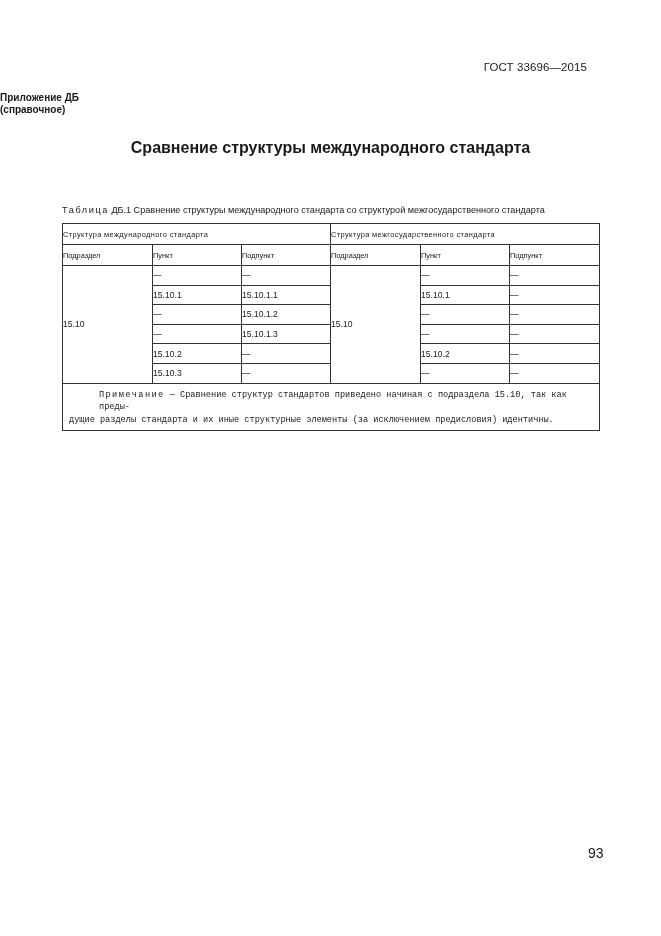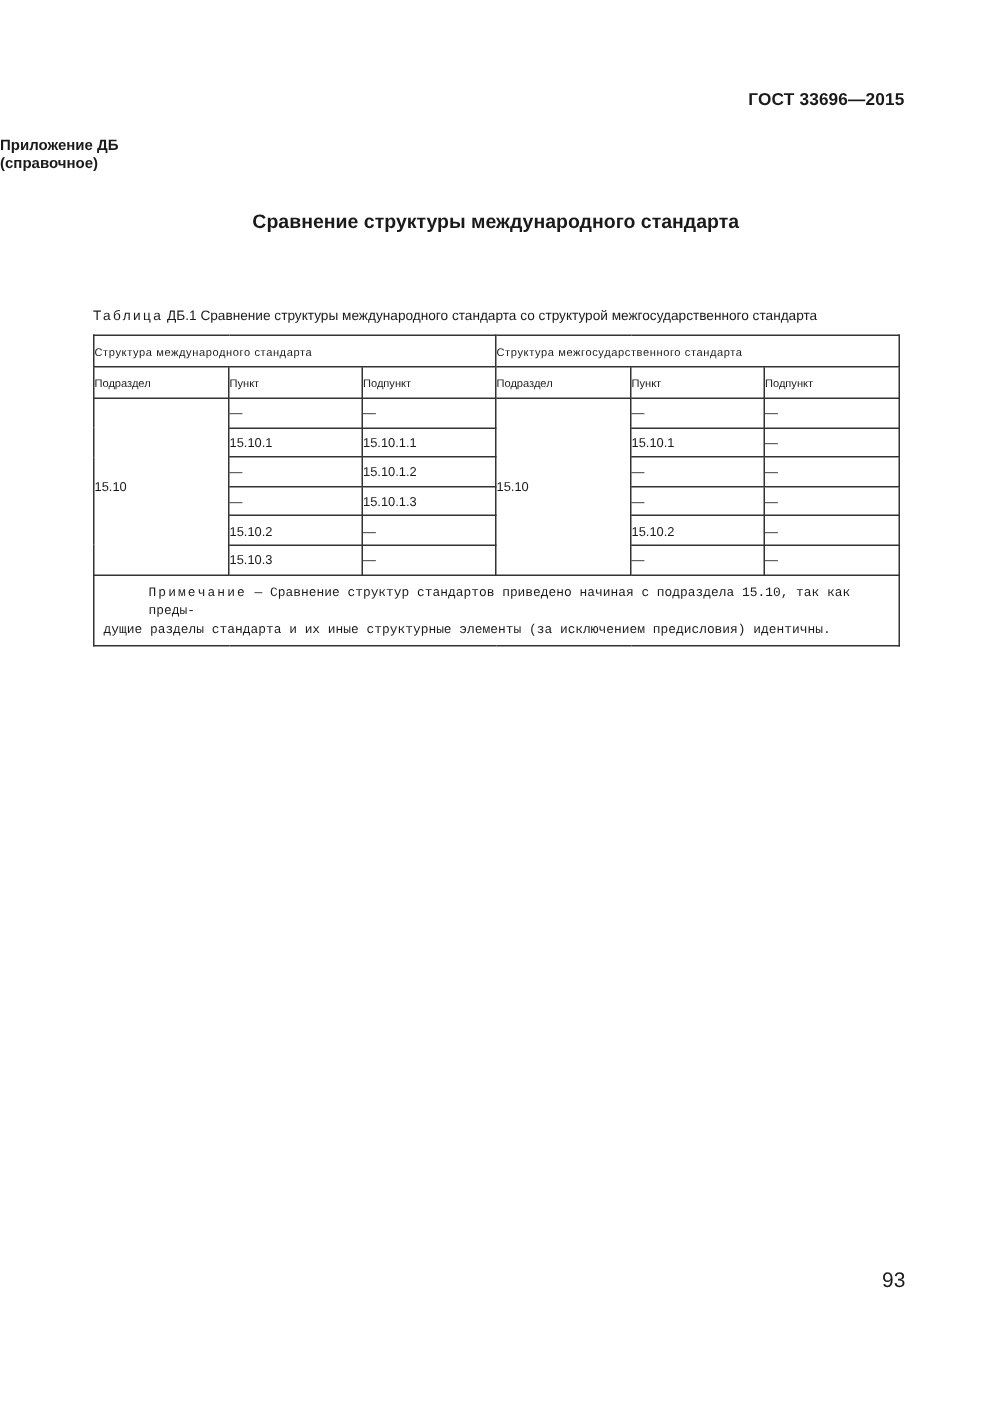--- a/index.html
+++ b/index.html
@@ -1,23 +1,23 @@
 <!DOCTYPE html>
 <html><head>
   <meta charset="utf-8">
   <style>
     html, body { margin: 0; padding: 0; }
     body {
       width: 661px; height: 936px; background: #ffffff; position: relative;
       font-family: "Liberation Sans", sans-serif; color: #1a1a1a; overflow: hidden;
     }
     .abs { position: absolute; }
-    .gost { right: 58px; top: 61px; font-size: 11.5px; font-weight: bold; letter-spacing: 0.1px; }
+    .gost { right: 74px; top: 61px; font-size: 11.5px; font-weight: normal; letter-spacing: 0.1px; }
     .appendix { left: 0; width: 661px; top: 92px; font-size: 10px; font-weight: bold; line-height: 12px; }
-    .title { left: 0; width: 661px; top: 141px; text-align: center; font-size: 13px; font-weight: bold; line-height: 13px; }
+    .title { left: 0; width: 661px; top: 141px; text-align: center; font-size: 16px; font-weight: bold; line-height: 13px; }
     .caption { left: 62px; top: 205px; font-size: 9.1px; white-space: nowrap; }
     .caption .spaced { letter-spacing: 1.6px; margin-top: 12px; }
     table.grid {
       position: absolute; left: 62px; top: 223px; width: 537px;
       border-collapse: collapse; table-layout: fixed; font-size: 8.6px;
     }
     table.grid td, table.grid th {
       border: 0.8px solid #333; text-align: left; vertical-align: middle; padding: 0; font-weight: normal;
     }
     .h1 th { height: 20px; font-size: 7.4px; letter-spacing: 0.4px; }

